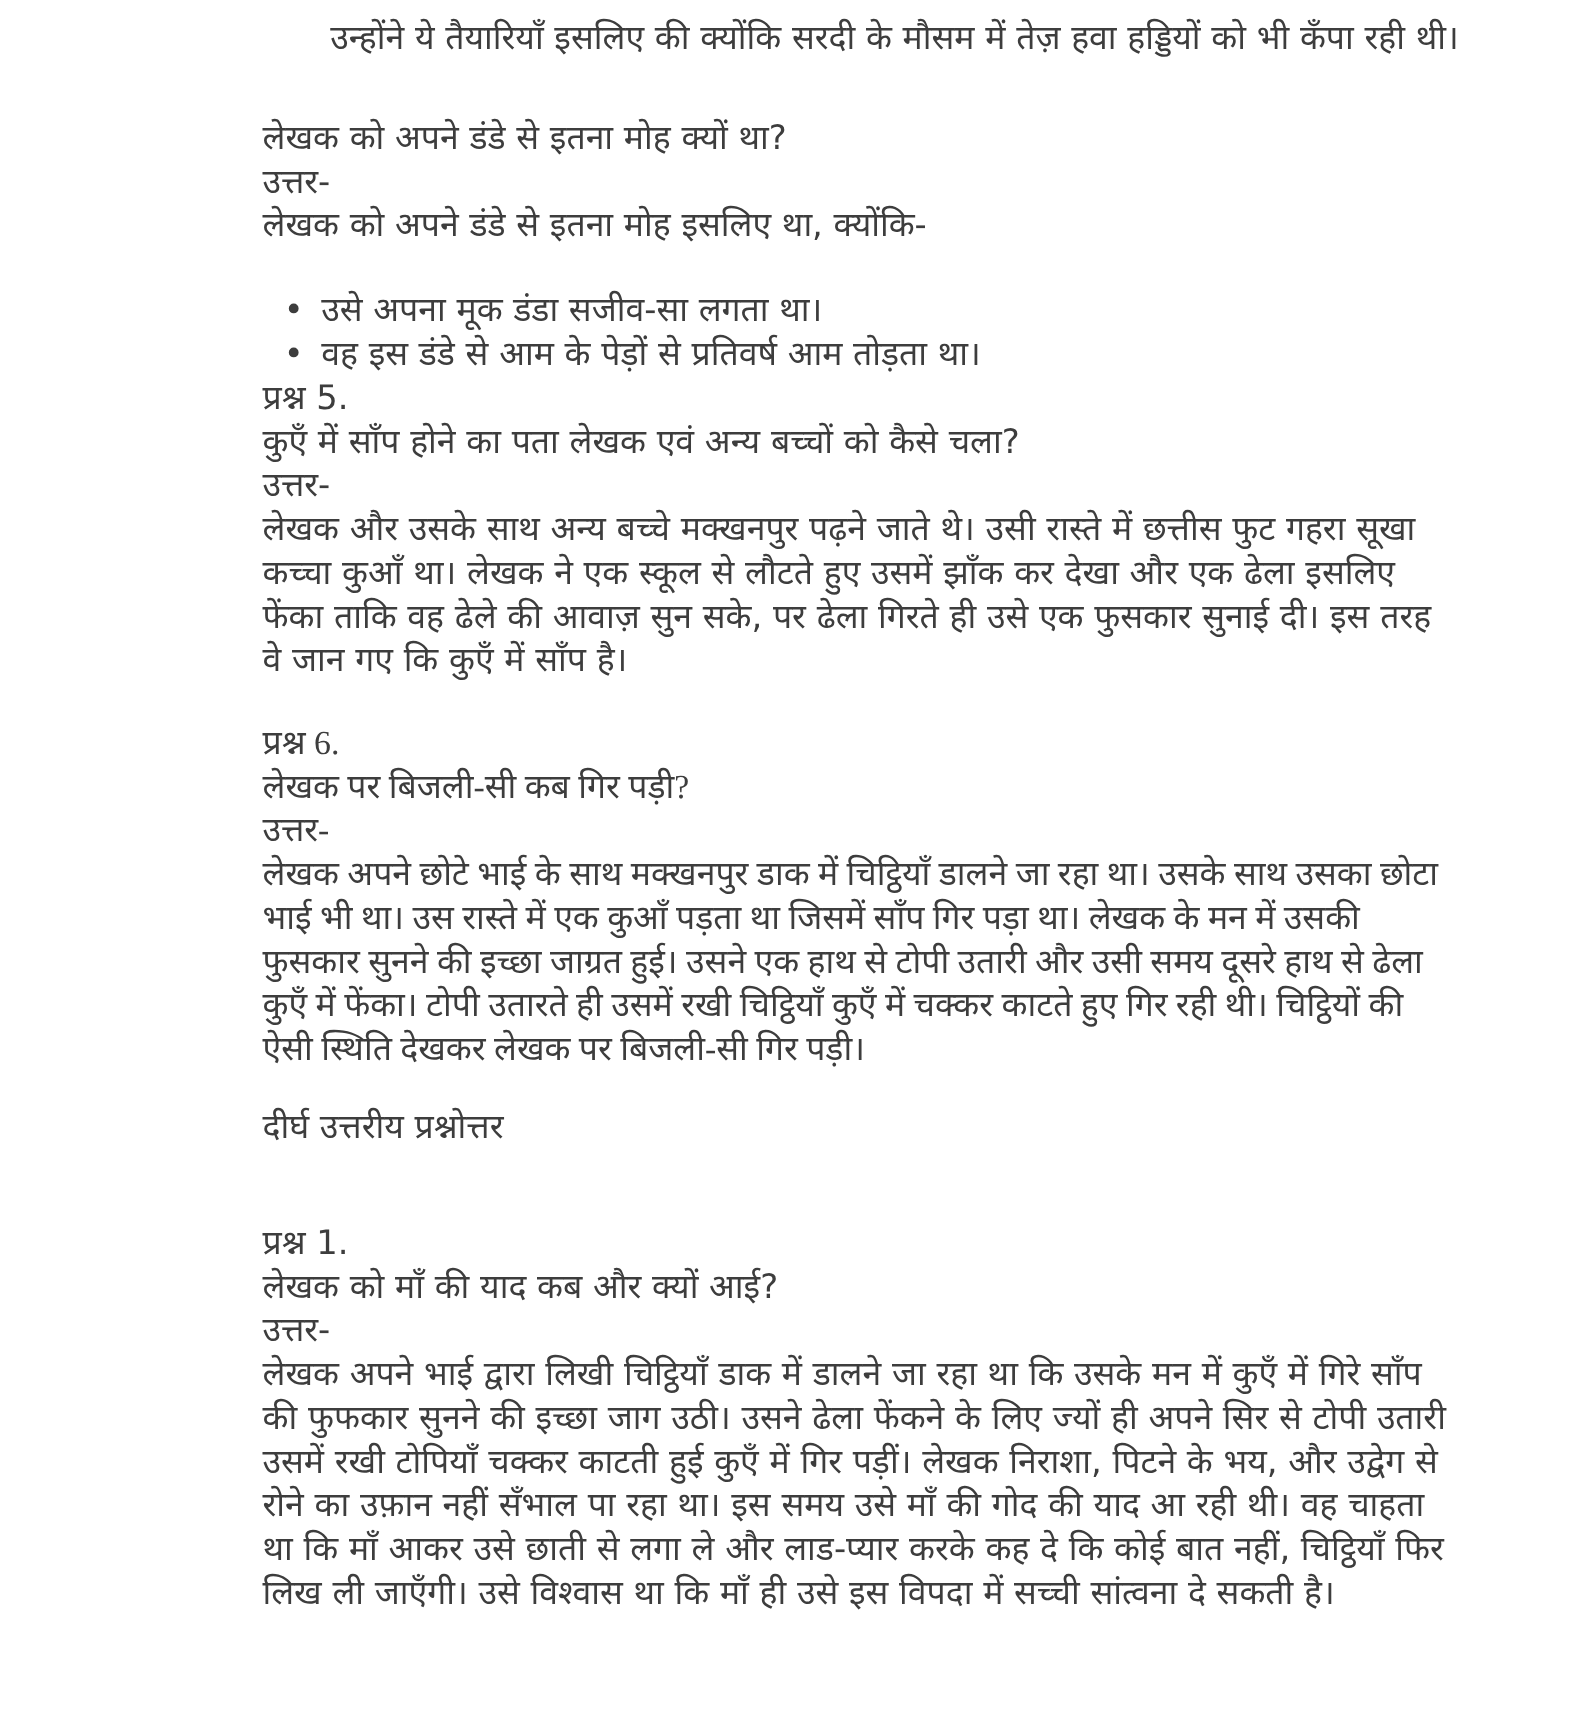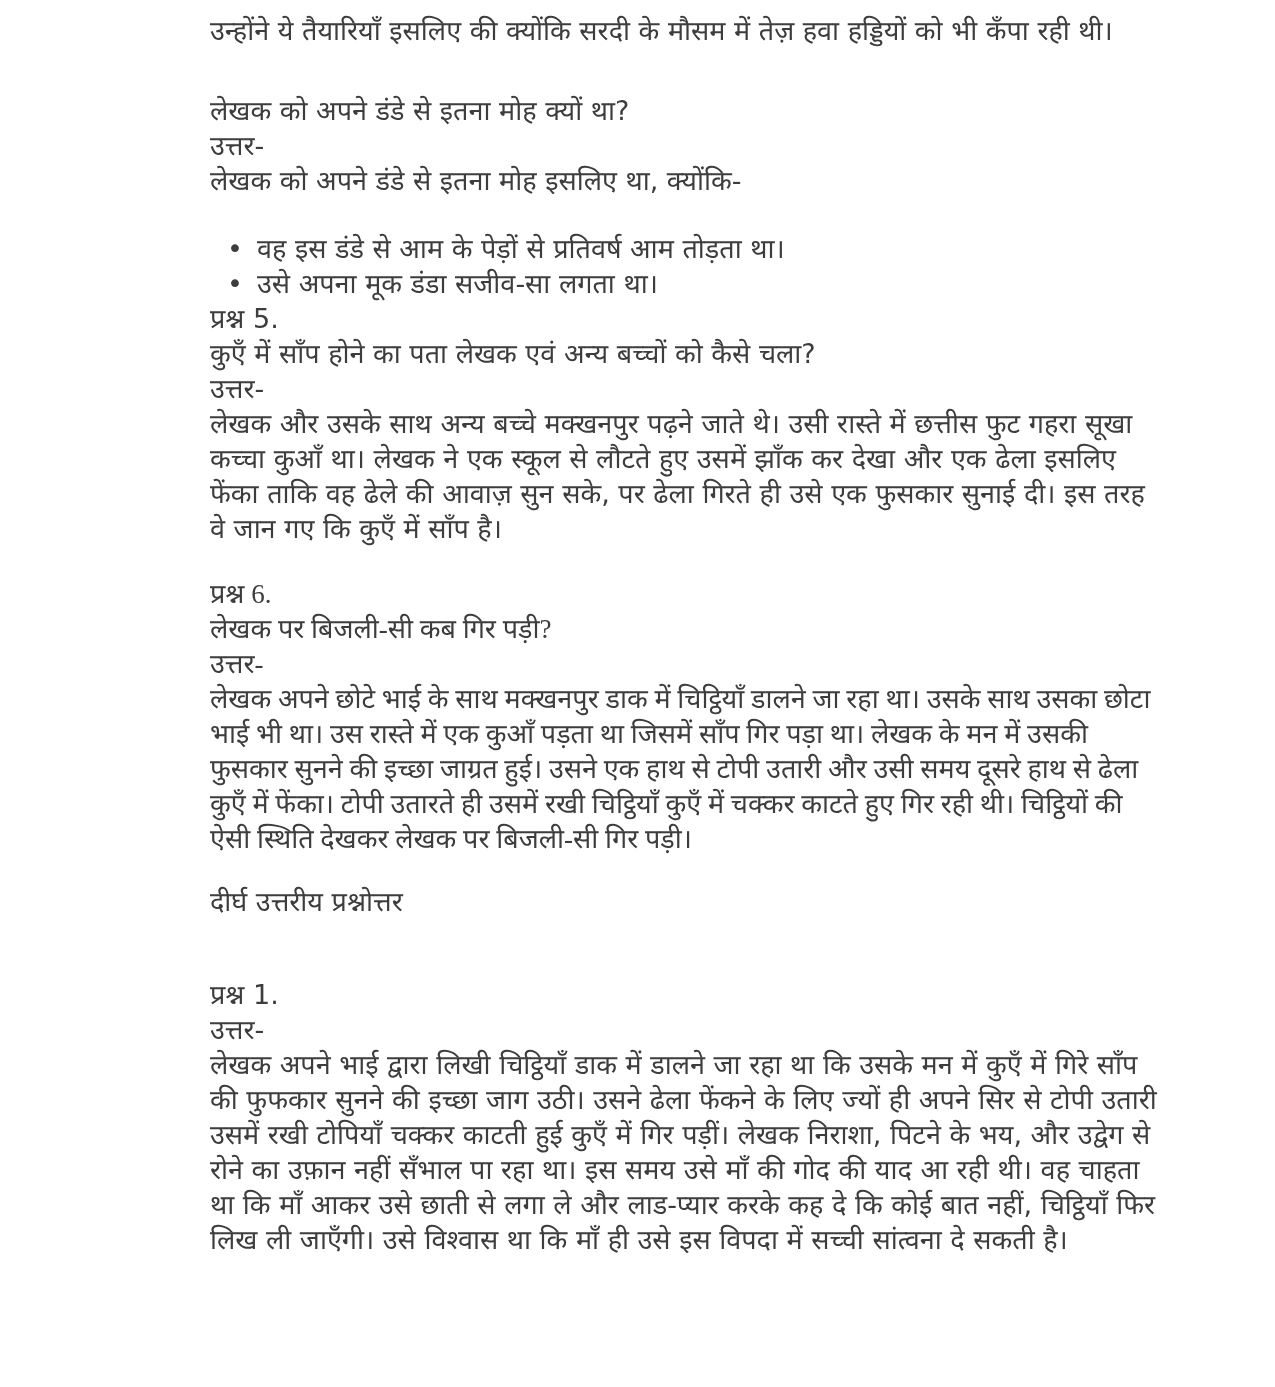--- a/index.html
+++ b/index.html
@@ -14,21 +14,21 @@
     font-family: "DejaVu Sans", "Liberation Serif", sans-serif;
     color: #3d3d3d;
   }
   .content {
     padding: 13px 108px 0 210px;
     font-size: 27px;
     line-height: 35px;
     font-weight: 400;
   }
   .block { margin: 0; }
-  .mb45 { margin-bottom: 45px; }
+  .mb45 { margin-bottom: 45px; text-align: right; }
   .mb42 { margin-bottom: 58px; }
   .mb33 { margin-bottom: 33px; }
   .mb27 { margin-bottom: 27px; font-family: Liberation Serif, serif; }
   .mb25 { margin-bottom: 31px; }
   .mb0  { margin-bottom: 0; }
   ul.bullet-list {
     list-style: none;
     margin: 0;
     padding: 0;
   }
@@ -54,39 +54,40 @@
 
   <div class="block mb45">उन्होंने ये तैयारियाँ इसलिए की क्योंकि सरदी के मौसम में तेज़ हवा हड्डियों को भी कँपा रही थी।</div>
 
   <div class="block mb33">
     <div class="qa-line">लेखक को अपने डंडे से इतना मोह क्यों था?</div>
     <div class="qa-line">उत्तर-</div>
     <div class="qa-line">लेखक को अपने डंडे से इतना मोह इसलिए था, क्योंकि-</div>
   </div>
 
   <ul class="bullet-list block mb25">
+    <li>उसे अपना मूक डंडा सजीव-सा लगता था।</li>
     <li>वह इस डंडे से आम के पेड़ों से प्रतिवर्ष आम तोड़ता था।</li>
-    <li>उसे अपना मूक डंडा सजीव-सा लगता था।</li>
   </ul>
 
   <div class="block mb25">
     <div class="qa-line">प्रश्न 5.</div>
     <div class="qa-line">कुएँ में साँप होने का पता लेखक एवं अन्य बच्चों को कैसे चला?</div>
     <div class="qa-line">उत्तर-</div>
     <div class="qa-line">लेखक और उसके साथ अन्य बच्चे मक्खनपुर पढ़ने जाते थे। उसी रास्ते में छत्तीस फुट गहरा सूखा कच्चा कुआँ था। लेखक ने एक स्कूल से लौटते हुए उसमें झाँक कर देखा और एक ढेला इसलिए फेंका ताकि वह ढेले की आवाज़ सुन सके, पर ढेला गिरते ही उसे एक फुसकार सुनाई दी। इस तरह वे जान गए कि कुएँ में साँप है।</div>
   </div>
 
   <div class="block mb27">
     <div class="qa-line">प्रश्न 6.</div>
     <div class="qa-line">लेखक पर बिजली-सी कब गिर पड़ी?</div>
     <div class="qa-line">उत्तर-</div>
     <div class="qa-line">लेखक अपने छोटे भाई के साथ मक्खनपुर डाक में चिट्ठियाँ डालने जा रहा था। उसके साथ उसका छोटा भाई भी था। उस रास्ते में एक कुआँ पड़ता था जिसमें साँप गिर पड़ा था। लेखक के मन में उसकी फुसकार सुनने की इच्छा जाग्रत हुई। उसने एक हाथ से टोपी उतारी और उसी समय दूसरे हाथ से ढेला कुएँ में फेंका। टोपी उतारते ही उसमें रखी चिट्ठियाँ कुएँ में चक्कर काटते हुए गिर रही थी। चिट्ठियों की ऐसी स्थिति देखकर लेखक पर बिजली-सी गिर पड़ी।</div>
   </div>
 
   <div class="block mb42">दीर्घ उत्तरीय प्रश्नोत्तर</div>
 
   <div class="block mb0">
     <div class="qa-line">प्रश्न 1.</div>
+    <div class="qa-line">लेखक को माँ की याद कब और क्यों आई?</div>
     <div class="qa-line">उत्तर-</div>
     <div class="qa-line">लेखक अपने भाई द्वारा लिखी चिट्ठियाँ डाक में डालने जा रहा था कि उसके मन में कुएँ में गिरे साँप की फुफकार सुनने की इच्छा जाग उठी। उसने ढेला फेंकने के लिए ज्यों ही अपने सिर से टोपी उतारी उसमें रखी टोपियाँ चक्कर काटती हुई कुएँ में गिर पड़ीं। लेखक निराशा, पिटने के भय, और उद्वेग से रोने का उफ़ान नहीं सँभाल पा रहा था। इस समय उसे माँ की गोद की याद आ रही थी। वह चाहता था कि माँ आकर उसे छाती से लगा ले और लाड-प्यार करके कह दे कि कोई बात नहीं, चिट्ठियाँ फिर लिख ली जाएँगी। उसे विश्वास था कि माँ ही उसे इस विपदा में सच्ची सांत्वना दे सकती है।</div>
   </div>
 
 </div>
 
 </body></html>

